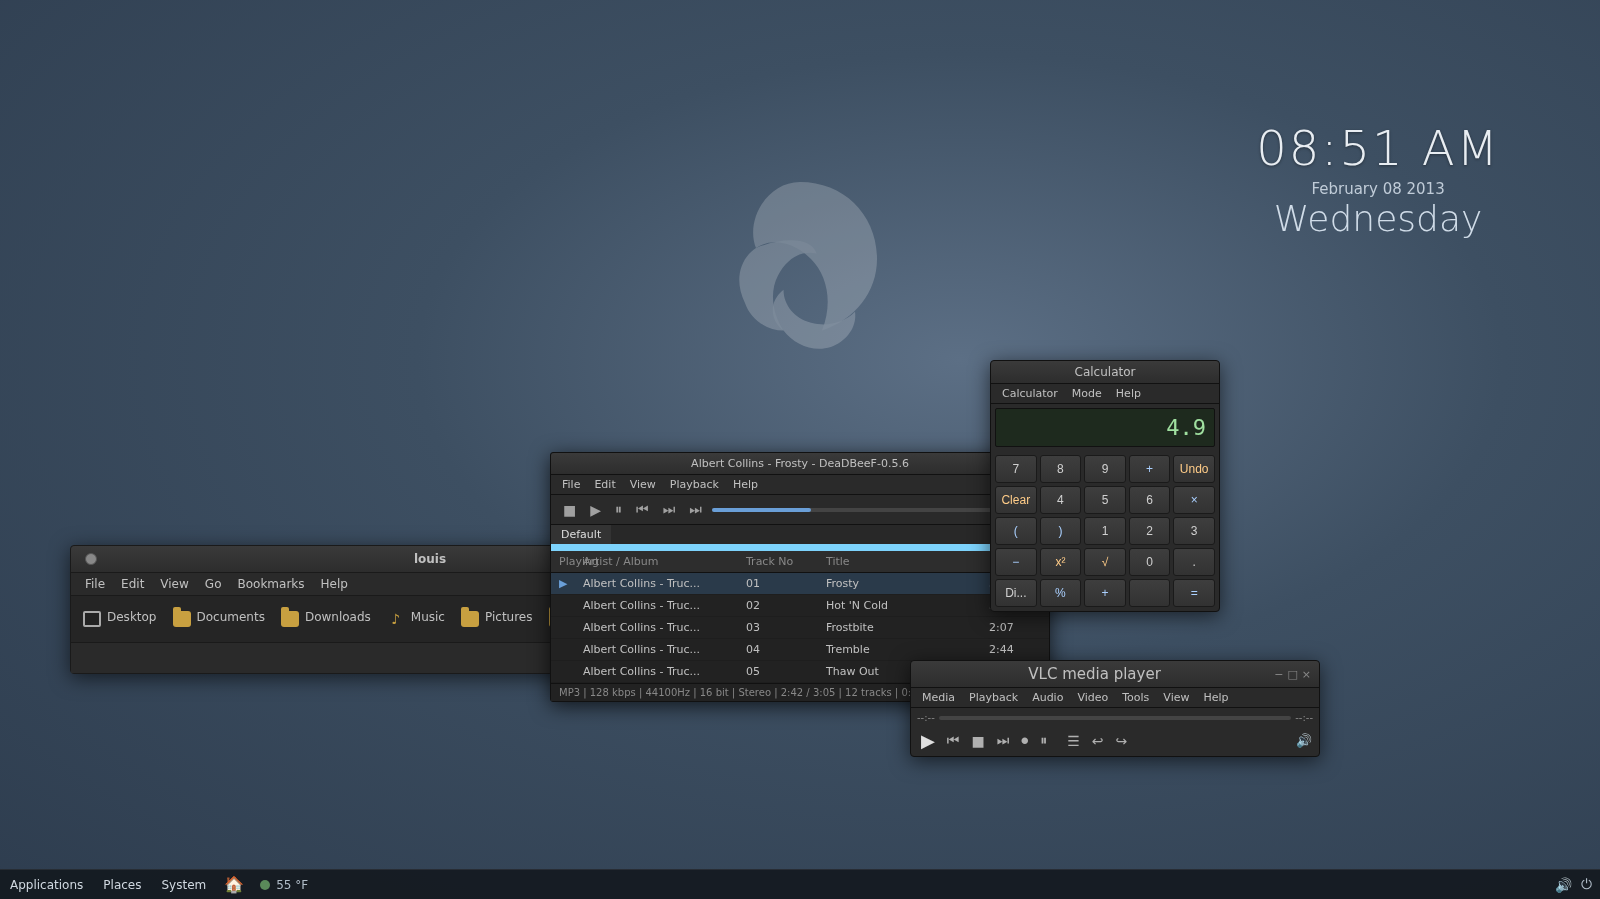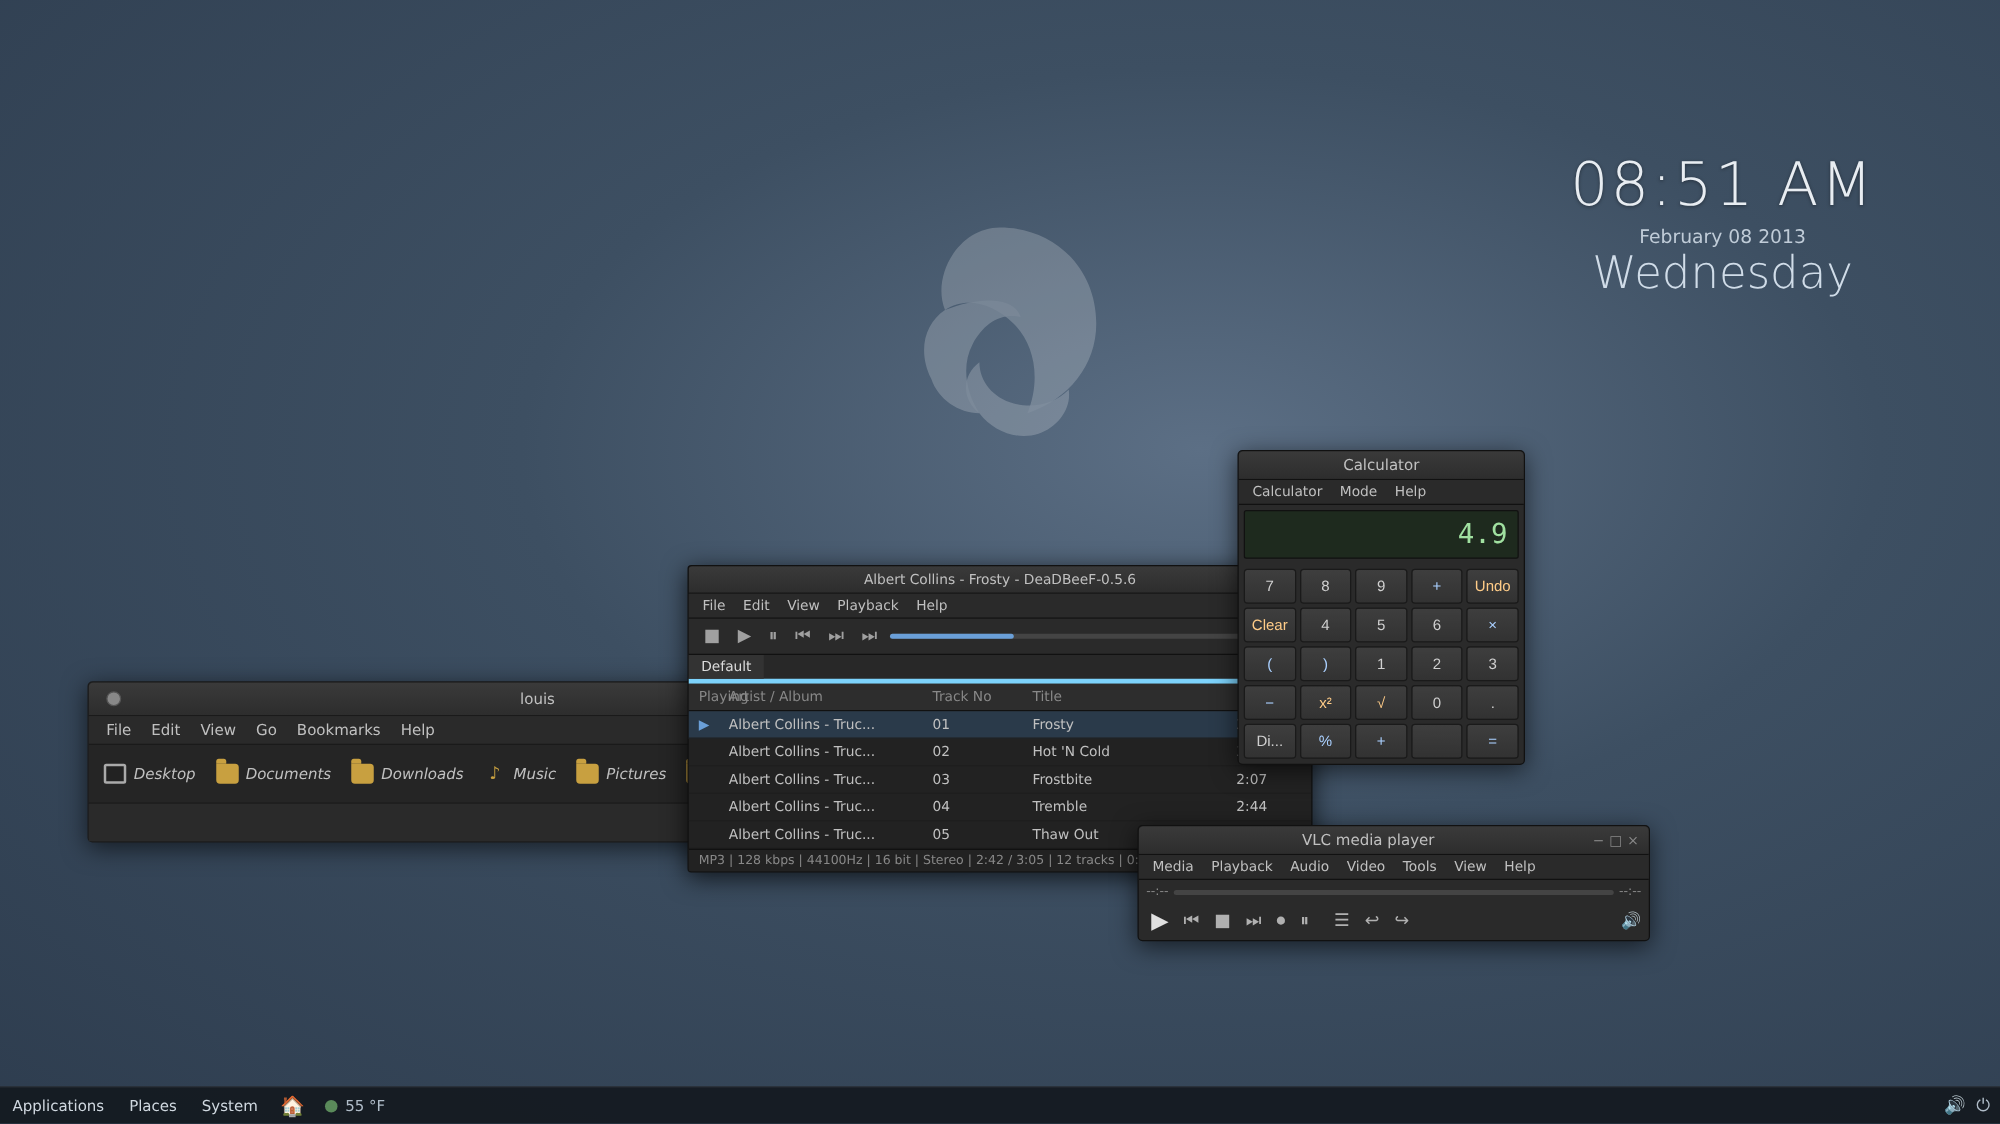--- a/index.html
+++ b/index.html
@@ -119,20 +119,21 @@
       box-shadow: 0 4px 20px rgba(0,0,0,0.6);
       z-index: 30;
     }
     .fm-titlebar {
       background: linear-gradient(to bottom, #3a3a3a, #2d2d2d);
       padding: 6px 14px;
       display: flex;
       align-items: center;
       border-bottom: 1px solid #1a1a1a;
       border-radius: 4px 4px 0 0;
+      font-weight: bold;
     }
     .fm-close-btn {
       width: 12px;
       height: 12px;
       border-radius: 50%;
       background: #888;
       border: 1px solid #555;
       cursor: pointer;
       margin-right: 8px;
     }
@@ -163,27 +164,26 @@
     }
     .fm-bookmark-bar {
       display: flex;
       align-items: center;
       padding: 6px 12px;
       gap: 16px;
       overflow-x: auto;
     }
     .fm-bookmark {
       display: flex;
-      align-items: center;
+      align-items: flex-start;
       gap: 6px;
       color: #c0c0c0;
       font-size: 12px;
       cursor: pointer;
       white-space: nowrap;
-      font-style: italic;
     }
     .fm-bookmark-icon {
       width: 18px;
       height: 18px;
       display: flex;
       align-items: center;
       justify-content: center;
     }
     .fm-content {
       padding: 10px;
@@ -252,21 +252,21 @@
     }
     .db-progress-fill {
       width: 30%;
       height: 100%;
       background: #6a9fd8;
       border-radius: 2px;
     }
     .db-tab-bar {
       background: #282828;
       display: flex;
-      border-bottom: 4px solid #7dd3fc;
+      border-bottom: 7px solid #7dd3fc;
     }
     .db-tab {
       color: #aaa;
       font-size: 11px;
       padding: 3px 10px;
       cursor: pointer;
     }
     .db-tab.active {
       background: #333;
       color: #ddd;
@@ -392,21 +392,21 @@
     .vlc-titlebar {
       background: linear-gradient(to bottom, #3a3a3a, #2d2d2d);
       padding: 4px 8px;
       display: flex;
       align-items: center;
       border-bottom: 1px solid #111;
       border-radius: 4px 4px 0 0;
     }
     .vlc-title {
       color: #c0c0c0;
-      font-size: 12px;
+      font-size: 15px;
       flex: 1;
       text-align: center;
     }
     .vlc-menubar {
       background: #2a2a2a;
       display: flex;
       padding: 1px 4px;
       border-bottom: 1px solid #111;
     }
     .vlc-menu-item {

